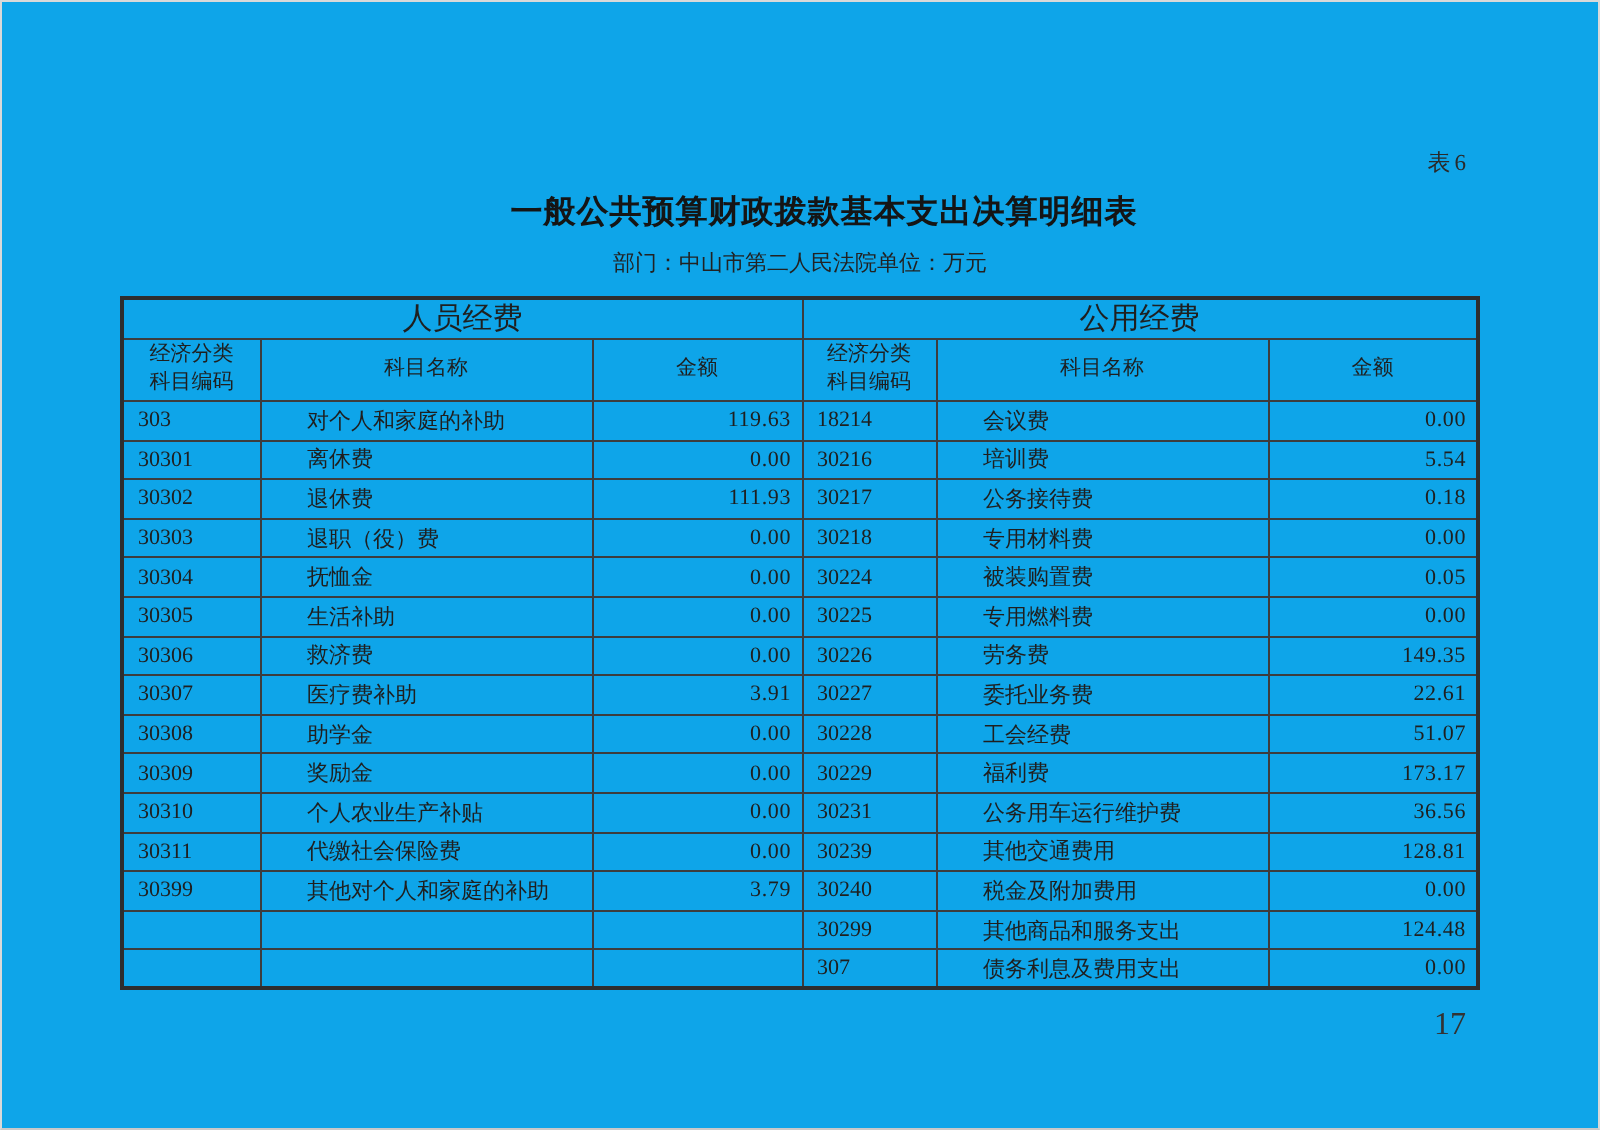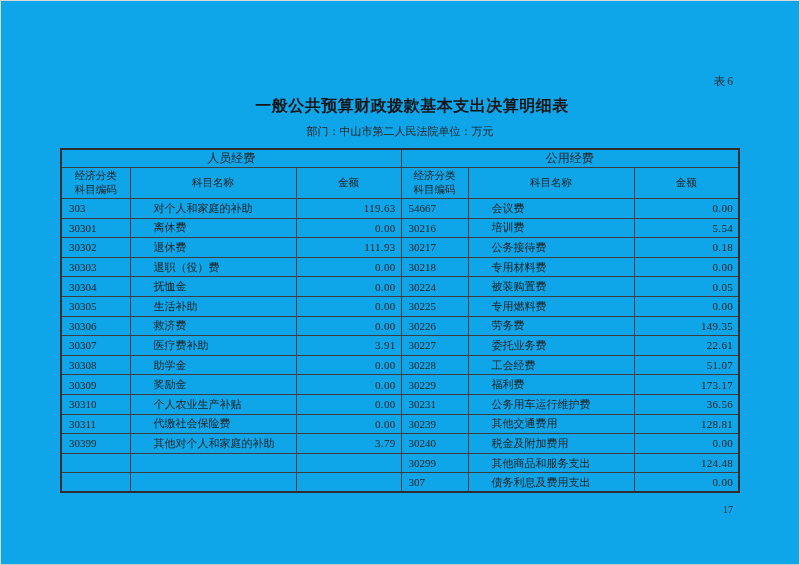--- a/index.html
+++ b/index.html
@@ -55,21 +55,21 @@
     border: 2px solid #2e2e2e;
   }
   table.detail th, table.detail td {
     border: 1px solid #3d3d3d;
     font-weight: normal;
     overflow: hidden;
     white-space: nowrap;
   }
   tr.group-row th {
     height: 18px;
-    font-size: 12px;
+    font-size: 15px;
     text-align: center;
     vertical-align: middle;
     color: #1f1f1f;
   }
   tr.colhead-row th {
     height: 31px;
     font-size: 10.5px;
     text-align: center;
     vertical-align: middle;
     line-height: 14px;
@@ -80,21 +80,21 @@
     font-size: 11px;
     vertical-align: middle;
   }
   tbody td.code   { text-align: left;  padding-left: 7px; }
   tbody td.name   { text-align: left;  padding-left: 23px; }
   tbody td.amount { text-align: right; padding-right: 5px; letter-spacing: 0.3px; }
   .pagenum {
     position: absolute;
     top: 503px;
     right: 66px;
-    font-size: 10px;
+    font-size: 16px;
     color: #333;
   }
 </style>
 </head>
 <body>
 
 <div class="page">
 
   <div class="table-tag">表6</div>
 
@@ -132,21 +132,21 @@
         </th>
         <th>科目名称</th>
         <th>金额</th>
       </tr>
     </thead>
     <tbody>
         <tr>
           <td class="code">303</td>
           <td class="name">对个人和家庭的补助</td>
           <td class="amount">119.63</td>
-          <td class="code">54667</td>
+          <td class="code">18214</td>
           <td class="name">会议费</td>
           <td class="amount">0.00</td>
         </tr>
         <tr>
           <td class="code">30301</td>
           <td class="name">离休费</td>
           <td class="amount">0.00</td>
           <td class="code">30216</td>
           <td class="name">培训费</td>
           <td class="amount">5.54</td>

